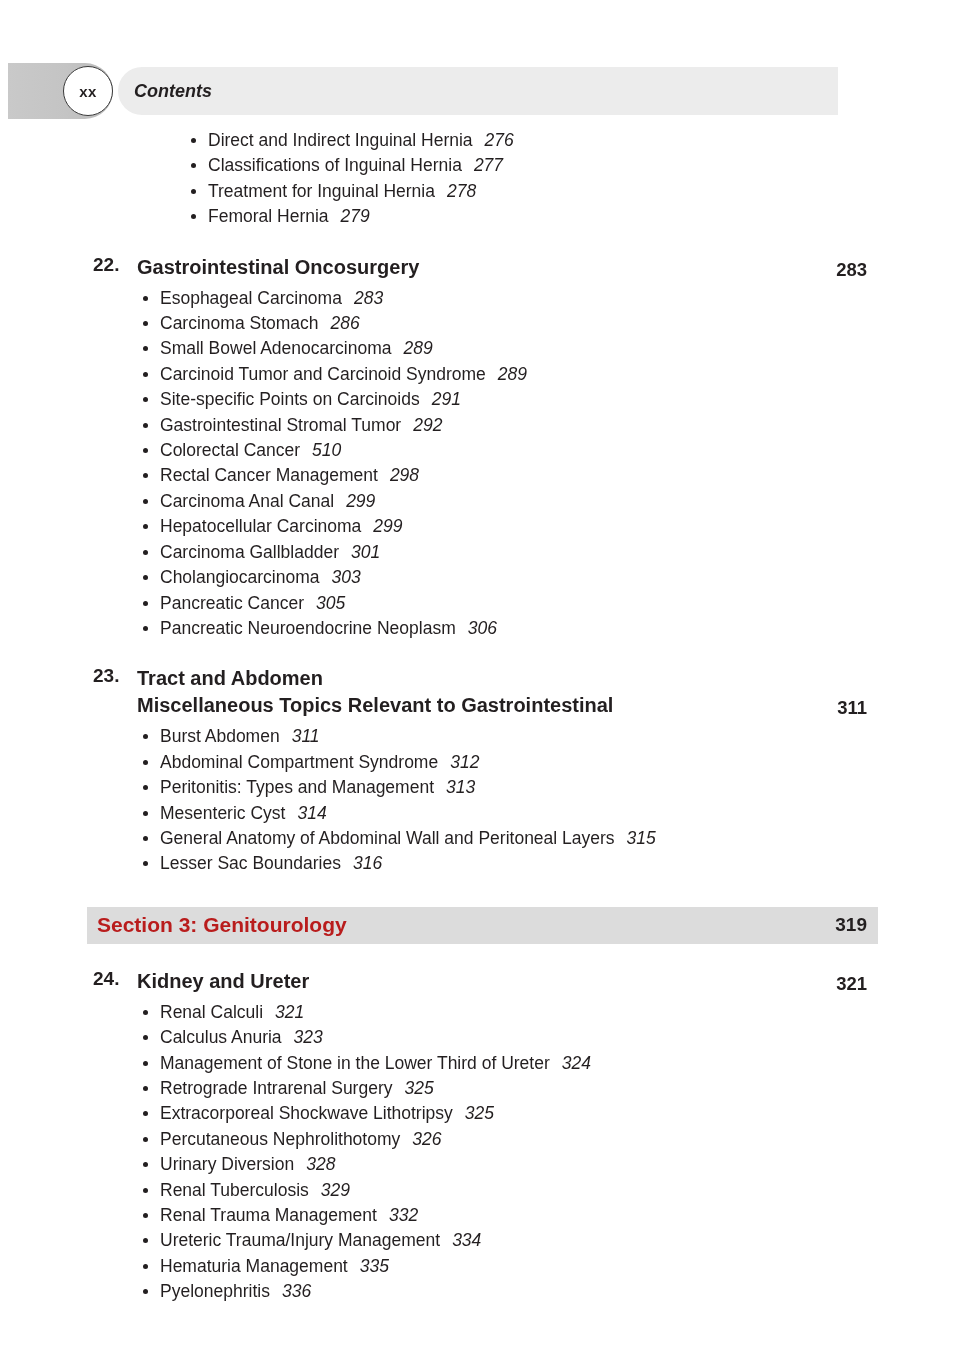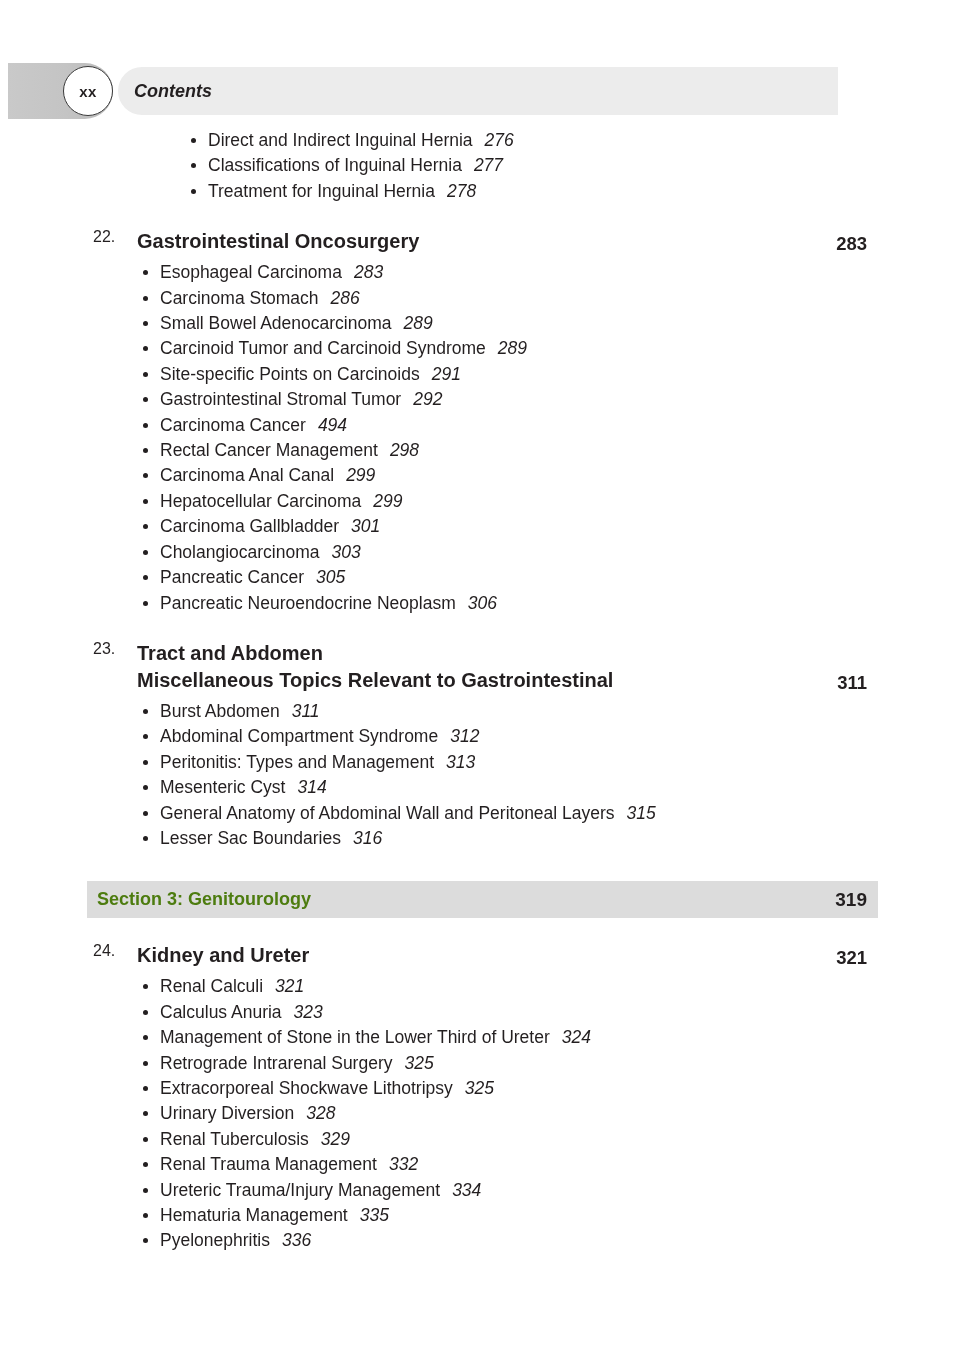--- a/index.html
+++ b/index.html
@@ -117,22 +117,22 @@
     position: relative;
     margin-top: 24px;
     margin-bottom: 5px;
     min-height: 27px;
   }
   .chapter-num {
     position: absolute;
     left: 93px;
     top: 0;
     width: 36px;
-    font-size: 16px;
-    font-weight: normal;
+    font-size: 19px;
+    font-weight: bold;
     color: #231f20;
   }
   .chapter-title {
     margin-left: 137px;
     margin-right: 115px;
     font-size: 20px;
     font-weight: bold;
     line-height: 27px;
     color: #231f20;
   }
@@ -153,23 +153,23 @@
     margin: 30px 89px 0 87px;
     height: 37px;
     background: #dcdcdc;
     display: flex;
     align-items: center;
     justify-content: space-between;
     padding: 0 11px 0 10px;
     box-sizing: border-box;
   }
   .section-banner-title {
-    font-size: 18px;
-    font-weight: bold;
-    color: #4d7c0f;
+    font-size: 21px;
+    font-weight: bold;
+    color: #b91c1c;
   }
   .section-banner-page {
     font-size: 19px;
     font-weight: bold;
     color: #231f20;
   }
 
   .group { margin: 0; }
   .group.first-group { margin-top: 0; padding-left: 48px; }
 </style>
@@ -184,36 +184,37 @@
   </div>
   <div class="header-title">Contents</div>
 </div>
 
 <div class="toc" id="toc">
     <div class="group first-group">
       <ul class="entry-list">
         <li class="entry"><span class="bullet"></span><span class="entry-label">Direct and Indirect Inguinal Hernia</span><span class="entry-page">276</span></li>
         <li class="entry"><span class="bullet"></span><span class="entry-label">Classifications of Inguinal Hernia</span><span class="entry-page">277</span></li>
         <li class="entry"><span class="bullet"></span><span class="entry-label">Treatment for Inguinal Hernia</span><span class="entry-page">278</span></li>
+        <li class="entry"><span class="bullet"></span><span class="entry-label">Femoral Hernia</span><span class="entry-page">279</span></li>
       </ul>
     </div>
     <div class="group">
       <div class="chapter">
         <span class="chapter-num">22.</span>
         <div class="chapter-title">Gastrointestinal Oncosurgery</div>
         <span class="chapter-page">283</span>
       </div>
       <ul class="entry-list">
         <li class="entry"><span class="bullet"></span><span class="entry-label">Esophageal Carcinoma</span><span class="entry-page">283</span></li>
         <li class="entry"><span class="bullet"></span><span class="entry-label">Carcinoma Stomach</span><span class="entry-page">286</span></li>
         <li class="entry"><span class="bullet"></span><span class="entry-label">Small Bowel Adenocarcinoma</span><span class="entry-page">289</span></li>
         <li class="entry"><span class="bullet"></span><span class="entry-label">Carcinoid Tumor and Carcinoid Syndrome</span><span class="entry-page">289</span></li>
         <li class="entry"><span class="bullet"></span><span class="entry-label">Site-specific Points on Carcinoids</span><span class="entry-page">291</span></li>
         <li class="entry"><span class="bullet"></span><span class="entry-label">Gastrointestinal Stromal Tumor</span><span class="entry-page">292</span></li>
-        <li class="entry"><span class="bullet"></span><span class="entry-label">Carcinoma Cancer</span><span class="entry-page">494</span></li>
+        <li class="entry"><span class="bullet"></span><span class="entry-label">Colorectal Cancer</span><span class="entry-page">510</span></li>
         <li class="entry"><span class="bullet"></span><span class="entry-label">Rectal Cancer Management</span><span class="entry-page">298</span></li>
         <li class="entry"><span class="bullet"></span><span class="entry-label">Carcinoma Anal Canal</span><span class="entry-page">299</span></li>
         <li class="entry"><span class="bullet"></span><span class="entry-label">Hepatocellular Carcinoma</span><span class="entry-page">299</span></li>
         <li class="entry"><span class="bullet"></span><span class="entry-label">Carcinoma Gallbladder</span><span class="entry-page">301</span></li>
         <li class="entry"><span class="bullet"></span><span class="entry-label">Cholangiocarcinoma</span><span class="entry-page">303</span></li>
         <li class="entry"><span class="bullet"></span><span class="entry-label">Pancreatic Cancer</span><span class="entry-page">305</span></li>
         <li class="entry"><span class="bullet"></span><span class="entry-label">Pancreatic Neuroendocrine Neoplasm</span><span class="entry-page">306</span></li>
       </ul>
     </div>
     <div class="group">
@@ -243,20 +244,21 @@
         <span class="chapter-num">24.</span>
         <div class="chapter-title">Kidney and Ureter</div>
         <span class="chapter-page">321</span>
       </div>
       <ul class="entry-list">
         <li class="entry"><span class="bullet"></span><span class="entry-label">Renal Calculi</span><span class="entry-page">321</span></li>
         <li class="entry"><span class="bullet"></span><span class="entry-label">Calculus Anuria</span><span class="entry-page">323</span></li>
         <li class="entry"><span class="bullet"></span><span class="entry-label">Management of Stone in the Lower Third of Ureter</span><span class="entry-page">324</span></li>
         <li class="entry"><span class="bullet"></span><span class="entry-label">Retrograde Intrarenal Surgery</span><span class="entry-page">325</span></li>
         <li class="entry"><span class="bullet"></span><span class="entry-label">Extracorporeal Shockwave Lithotripsy</span><span class="entry-page">325</span></li>
+        <li class="entry"><span class="bullet"></span><span class="entry-label">Percutaneous Nephrolithotomy</span><span class="entry-page">326</span></li>
         <li class="entry"><span class="bullet"></span><span class="entry-label">Urinary Diversion</span><span class="entry-page">328</span></li>
         <li class="entry"><span class="bullet"></span><span class="entry-label">Renal Tuberculosis</span><span class="entry-page">329</span></li>
         <li class="entry"><span class="bullet"></span><span class="entry-label">Renal Trauma Management</span><span class="entry-page">332</span></li>
         <li class="entry"><span class="bullet"></span><span class="entry-label">Ureteric Trauma/Injury Management</span><span class="entry-page">334</span></li>
         <li class="entry"><span class="bullet"></span><span class="entry-label">Hematuria Management</span><span class="entry-page">335</span></li>
         <li class="entry"><span class="bullet"></span><span class="entry-label">Pyelonephritis</span><span class="entry-page">336</span></li>
       </ul>
     </div>
   </div>
 

